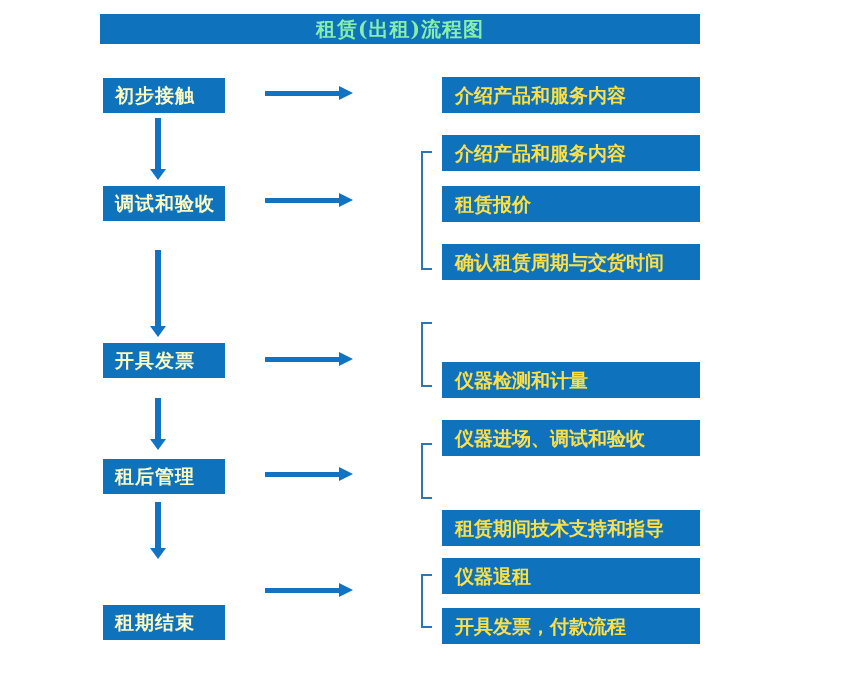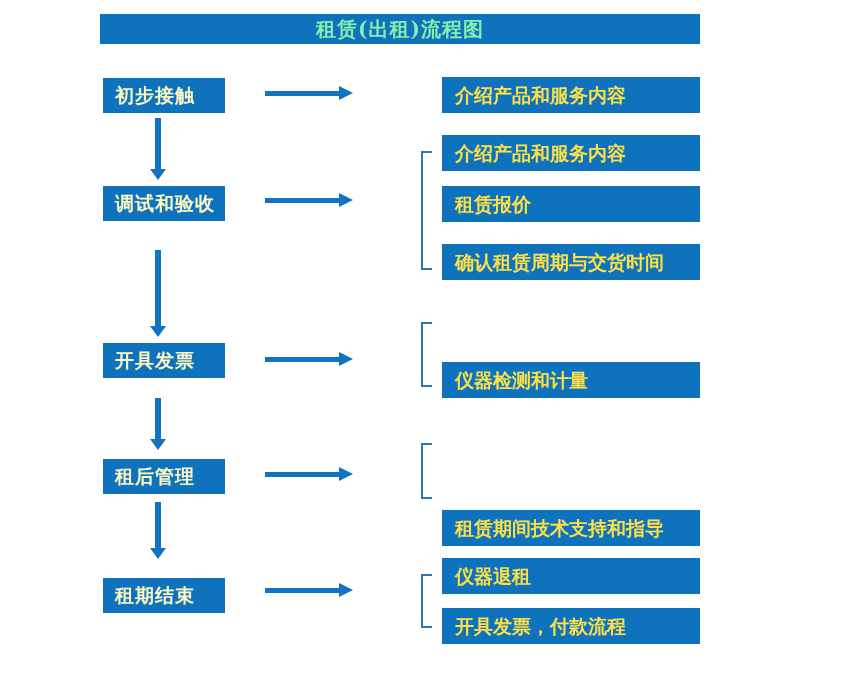--- a/index.html
+++ b/index.html
@@ -119,21 +119,21 @@
 <body>
 
 <div class="canvas">
 
   <div class="title">租赁(出租)流程图</div>
 
   <div class="lbox" style="top:78px">初步接触</div>
   <div class="lbox" style="top:186px">调试和验收</div>
   <div class="lbox" style="top:343px">开具发票</div>
   <div class="lbox" style="top:459px">租后管理</div>
-  <div class="lbox" style="top:578px">租期结束</div>
+  <div class="lbox" style="top:605px">租期结束</div>
 
   <div class="varrow" style="top:118px;height:62px">
     <div class="vstem" style="height:52px"></div>
     <div class="vhead"></div>
   </div>
   <div class="varrow" style="top:250px;height:87px">
     <div class="vstem" style="height:77px"></div>
     <div class="vhead"></div>
   </div>
   <div class="varrow" style="top:398px;height:52px">
@@ -169,17 +169,18 @@
   <div class="bracket" style="top:151px;height:119px"></div>
   <div class="bracket" style="top:322px;height:65px"></div>
   <div class="bracket" style="top:443px;height:56px"></div>
   <div class="bracket" style="top:574px;height:54px"></div>
 
   <div class="rbox" style="top:77px">介绍产品和服务内容</div>
   <div class="rbox" style="top:135px">介绍产品和服务内容</div>
   <div class="rbox" style="top:186px">租赁报价</div>
   <div class="rbox" style="top:244px">确认租赁周期与交货时间</div>
   <div class="rbox" style="top:362px">仪器检测和计量</div>
+  <div class="rbox" style="top:420px">仪器进场、调试和验收</div>
   <div class="rbox" style="top:510px">租赁期间技术支持和指导</div>
   <div class="rbox" style="top:558px">仪器退租</div>
   <div class="rbox" style="top:608px">开具发票，付款流程</div>
 
 </div>
 
 </body></html>

